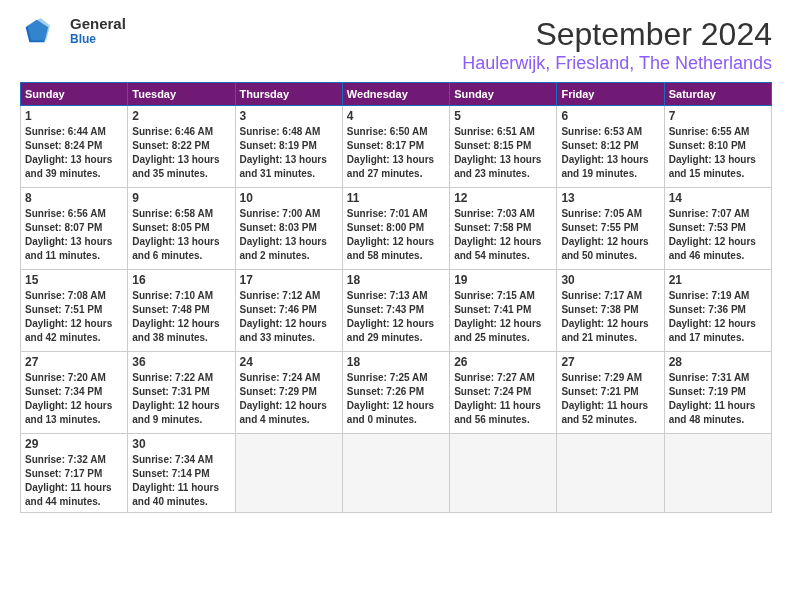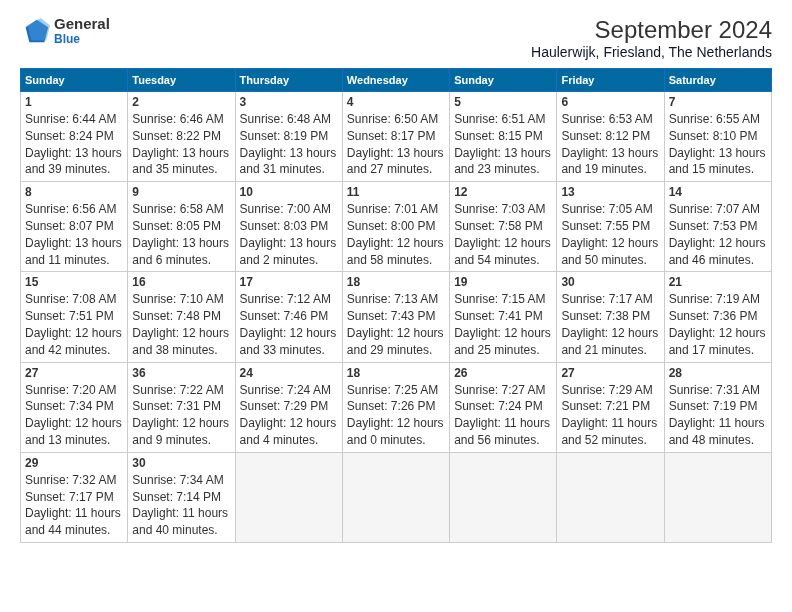--- a/index.html
+++ b/index.html
@@ -18,21 +18,21 @@
     }
     .header {
       display: flex;
       justify-content: space-between;
       align-items: flex-start;
       margin-bottom: 8px;
     }
     .logo {
       display: flex;
       align-items: center;
-      gap: 4px;
+      gap: 20px;
     }
     .logo-text {
       display: flex;
       flex-direction: column;
       line-height: 1.1;
     }
     .logo-general {
       font-size: 15px;
       font-weight: bold;
       color: #333;
@@ -43,35 +43,35 @@
       color: #1a6bbf;
     }
     .logo-icon {
       width: 30px;
       height: 30px;
     }
     .title-area {
       text-align: right;
     }
     .month-title {
-      font-size: 24px;
+      font-size: 32px;
       font-weight: normal;
       color: #333;
     }
     .location {
-      font-size: 14px;
-      color: #0f172a;
+      font-size: 18px;
+      color: #8b5cf6;
     }
     .calendar {
       width: 100%;
       border-collapse: collapse;
       table-layout: fixed;
     }
     .calendar th {
-      background: #0369a1;
+      background: #701a75;
       color: #fff;
       font-size: 11px;
       font-weight: bold;
       padding: 5px 4px;
       text-align: left;
       border: 1px solid #1a6bbf;
     }
     .calendar td {
       border: 1px solid #ccc;
       vertical-align: top;
@@ -86,23 +86,24 @@
       background: #f5f5f5;
     }
     .day-num {
       font-size: 12px;
       font-weight: bold;
       color: #333;
       display: block;
       margin-bottom: 2px;
     }
     .day-info {
-      font-size: 12px;
+      font-size: 10px;
       line-height: 1.4;
       color: #333;
+      font-weight: bold;
     }
     tr:last-child td {
       height: 70px;
     }
   </style>
 </head>
 <body>
 
 <div class="page">
   <div class="header">

